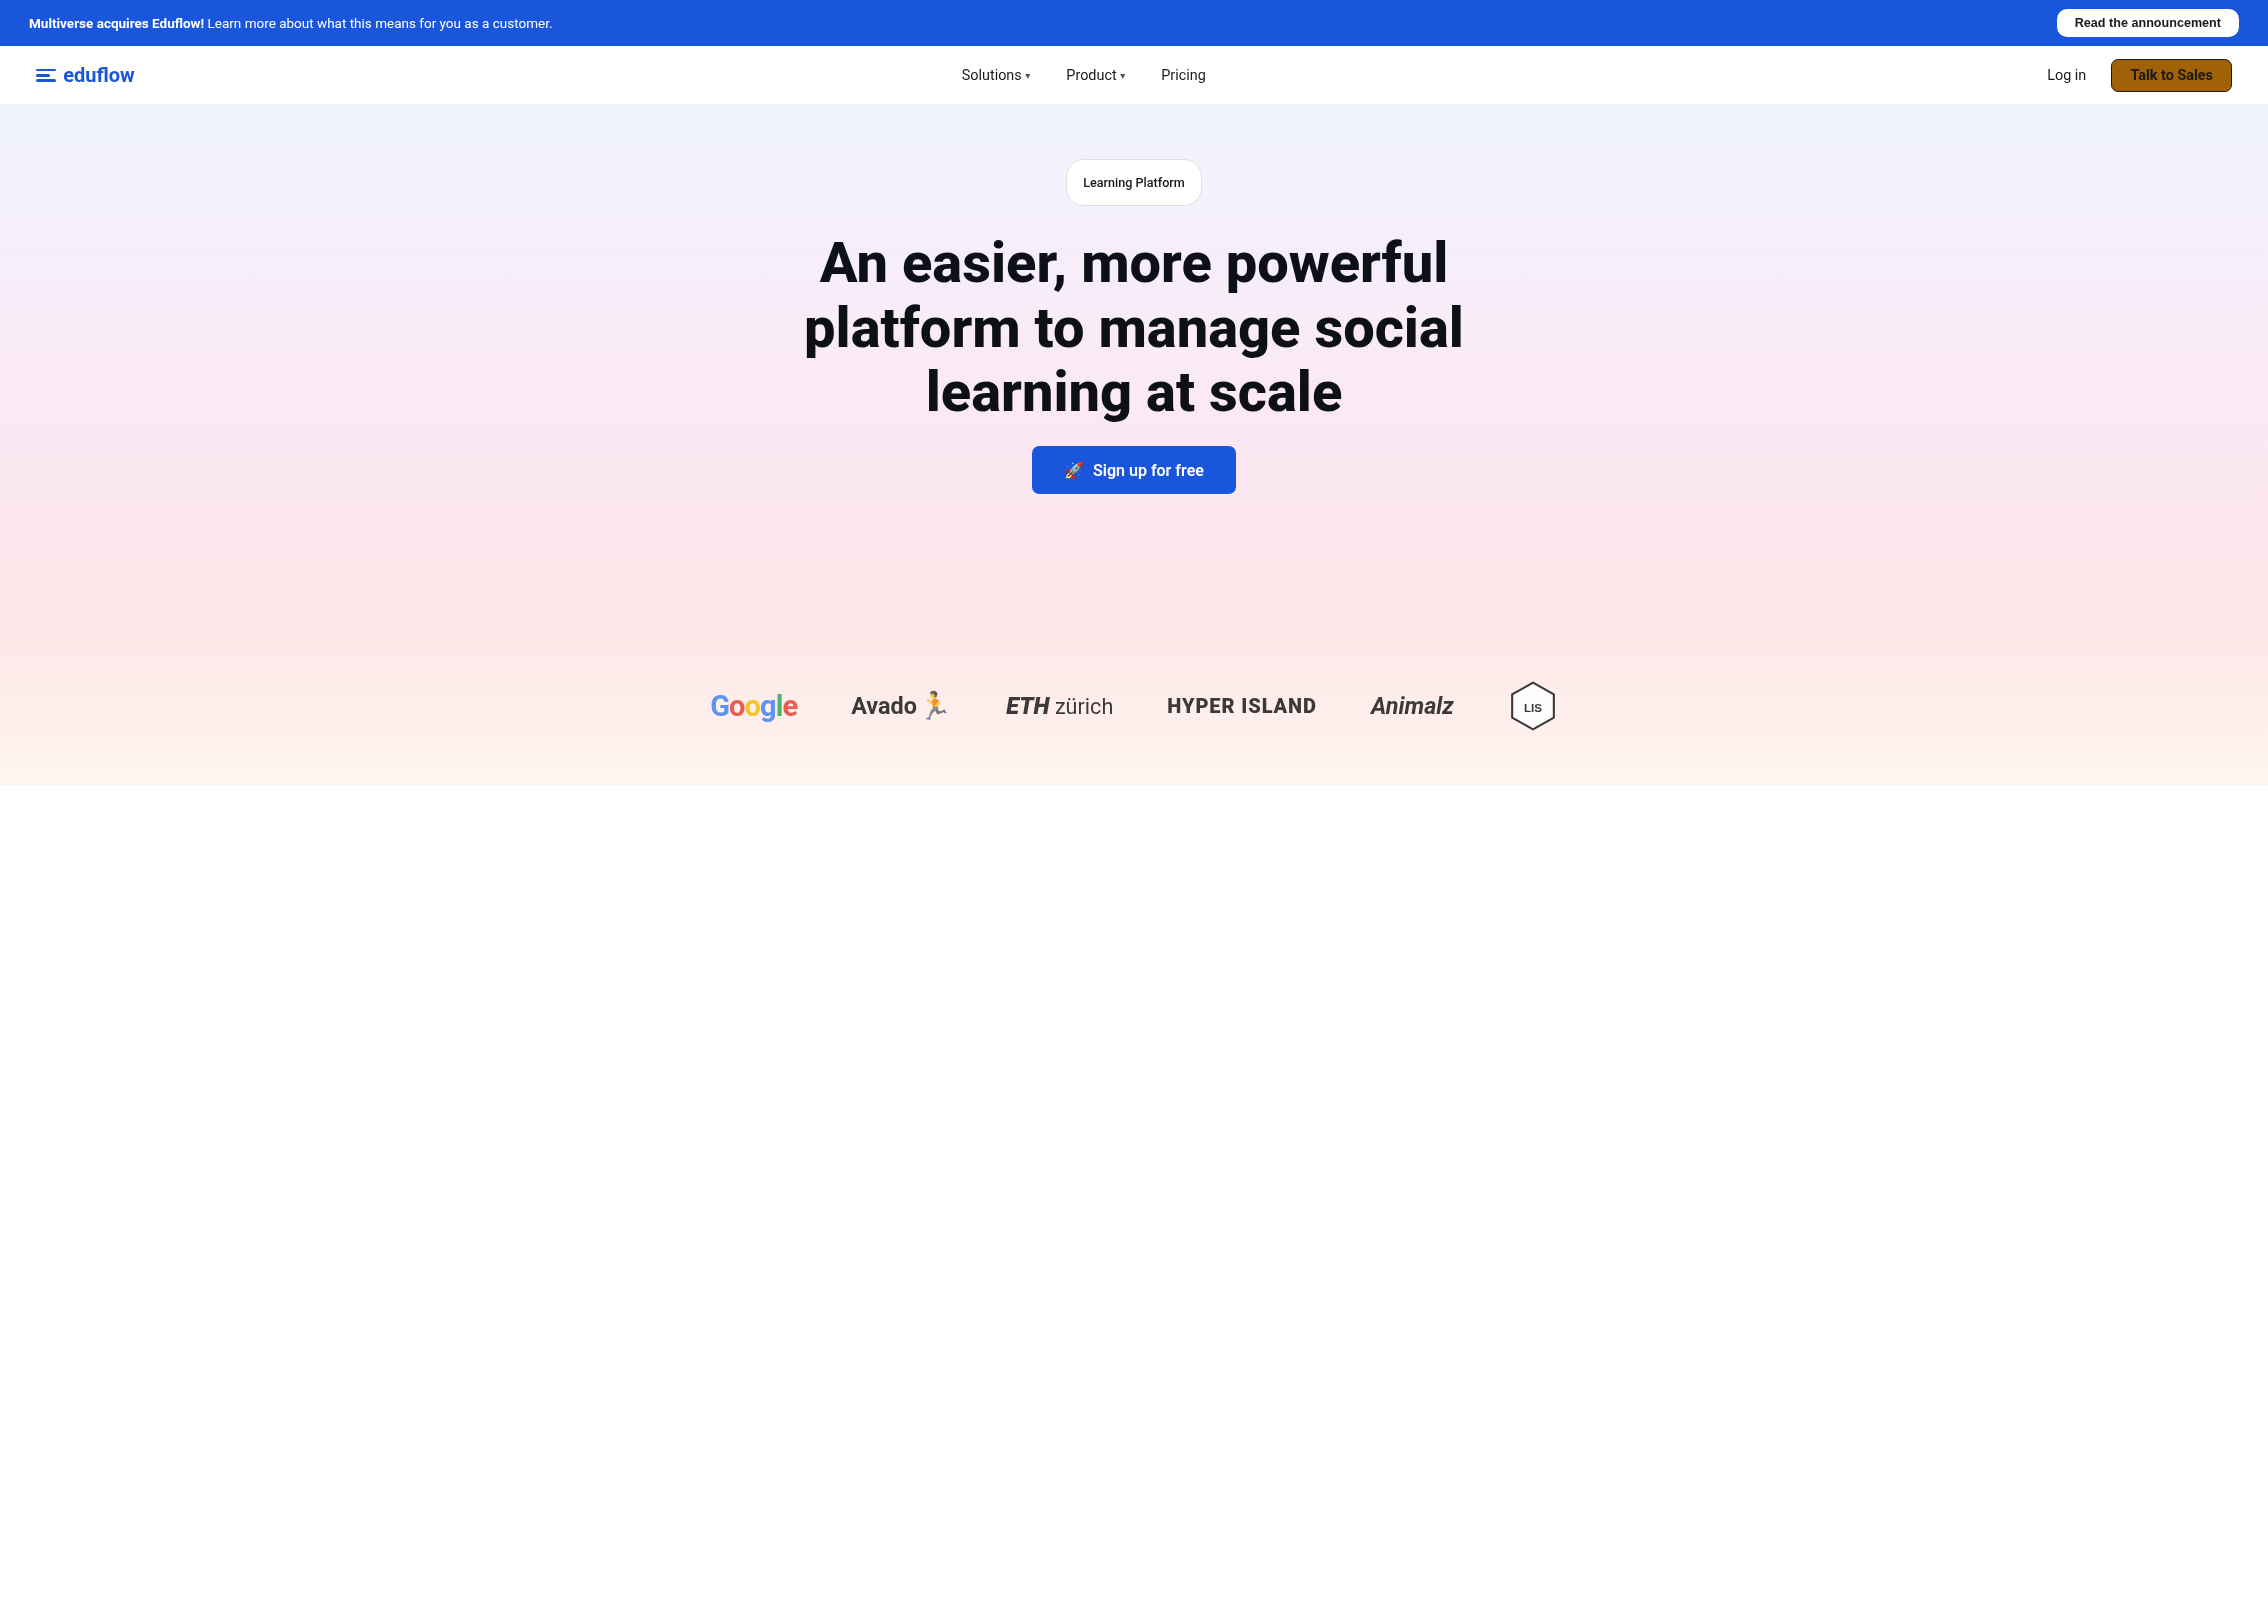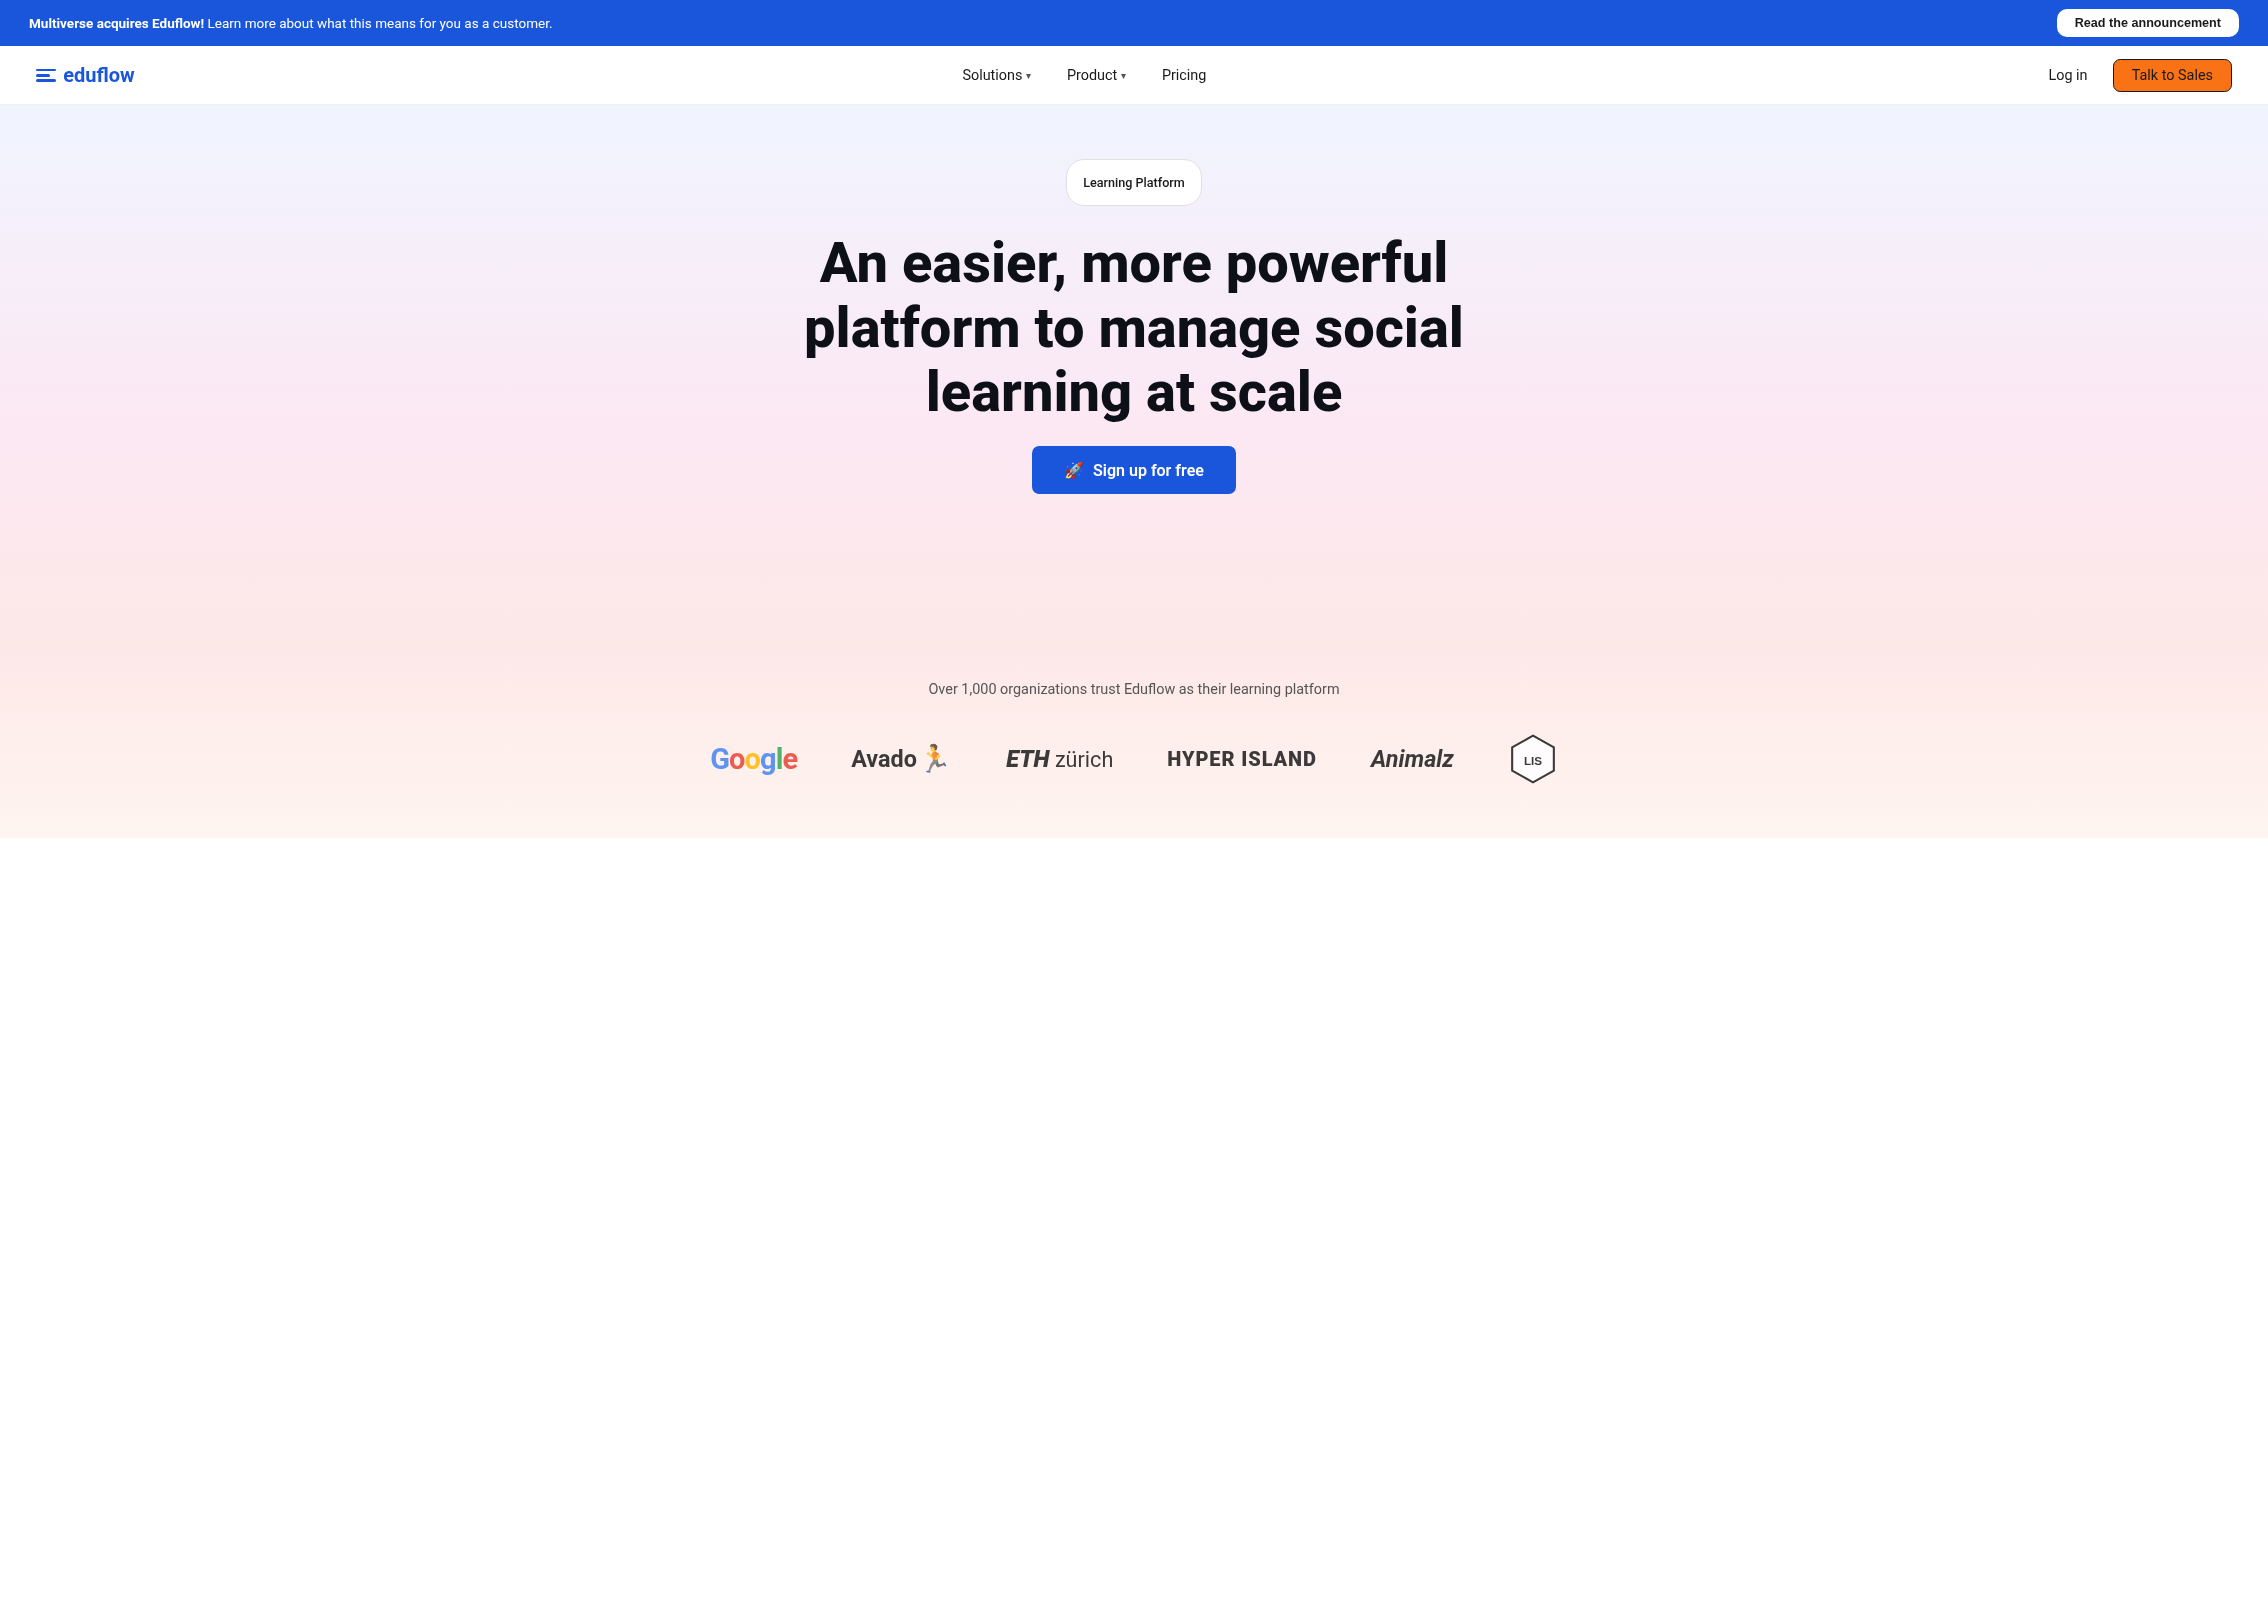--- a/index.html
+++ b/index.html
@@ -99,26 +99,26 @@
     .btn-login {
       background: none;
       border: none;
       font-size: 14.4px;
       color: #1a1a1a;
       cursor: pointer;
       padding: 7.2px 14.4px;
       font-family: inherit;
     }
     .btn-talk {
-      background: #f97316;
+      background: #a16207;
       border: 1.8px solid #1a1a1a;
       border-radius: 7.2px;
       padding: 7.2px 18px;
       font-size: 14.4px;
-      font-weight: 400;
+      font-weight: 700;
       color: #1a1a1a;
       cursor: pointer;
       font-family: inherit;
     }
 
     
     .hero {
       background: linear-gradient(180deg, #f0f4ff 0%, #fce8f3 60%, #fde8e8 100%);
       padding: 54px 36px 72px;
       text-align: center;
@@ -302,21 +302,20 @@
 <section class="hero">
   <div class="badge">Learning Platform</div>
   <h1 class="hero-title">An easier, more powerful platform to manage social learning at scale</h1>
   <button class="btn-signup">
     <span class="signup-icon">🚀</span>
     <span>Sign up for free</span>
   </button>
 </section>
 
 <section class="trust-section">
-  <p class="trust-text">Over 1,000 organizations trust Eduflow as their learning platform</p>
   <div class="logos-row">
 
     <div class="logo-item">
       <span class="google-logo">
         <span class="g-blue">G</span><span class="g-red">o</span><span class="g-yellow">o</span><span class="g-blue">g</span><span class="g-green">l</span><span class="g-red">e</span>
       </span>
     </div>
 
     <div class="logo-item">
       <span class="avado-logo">

